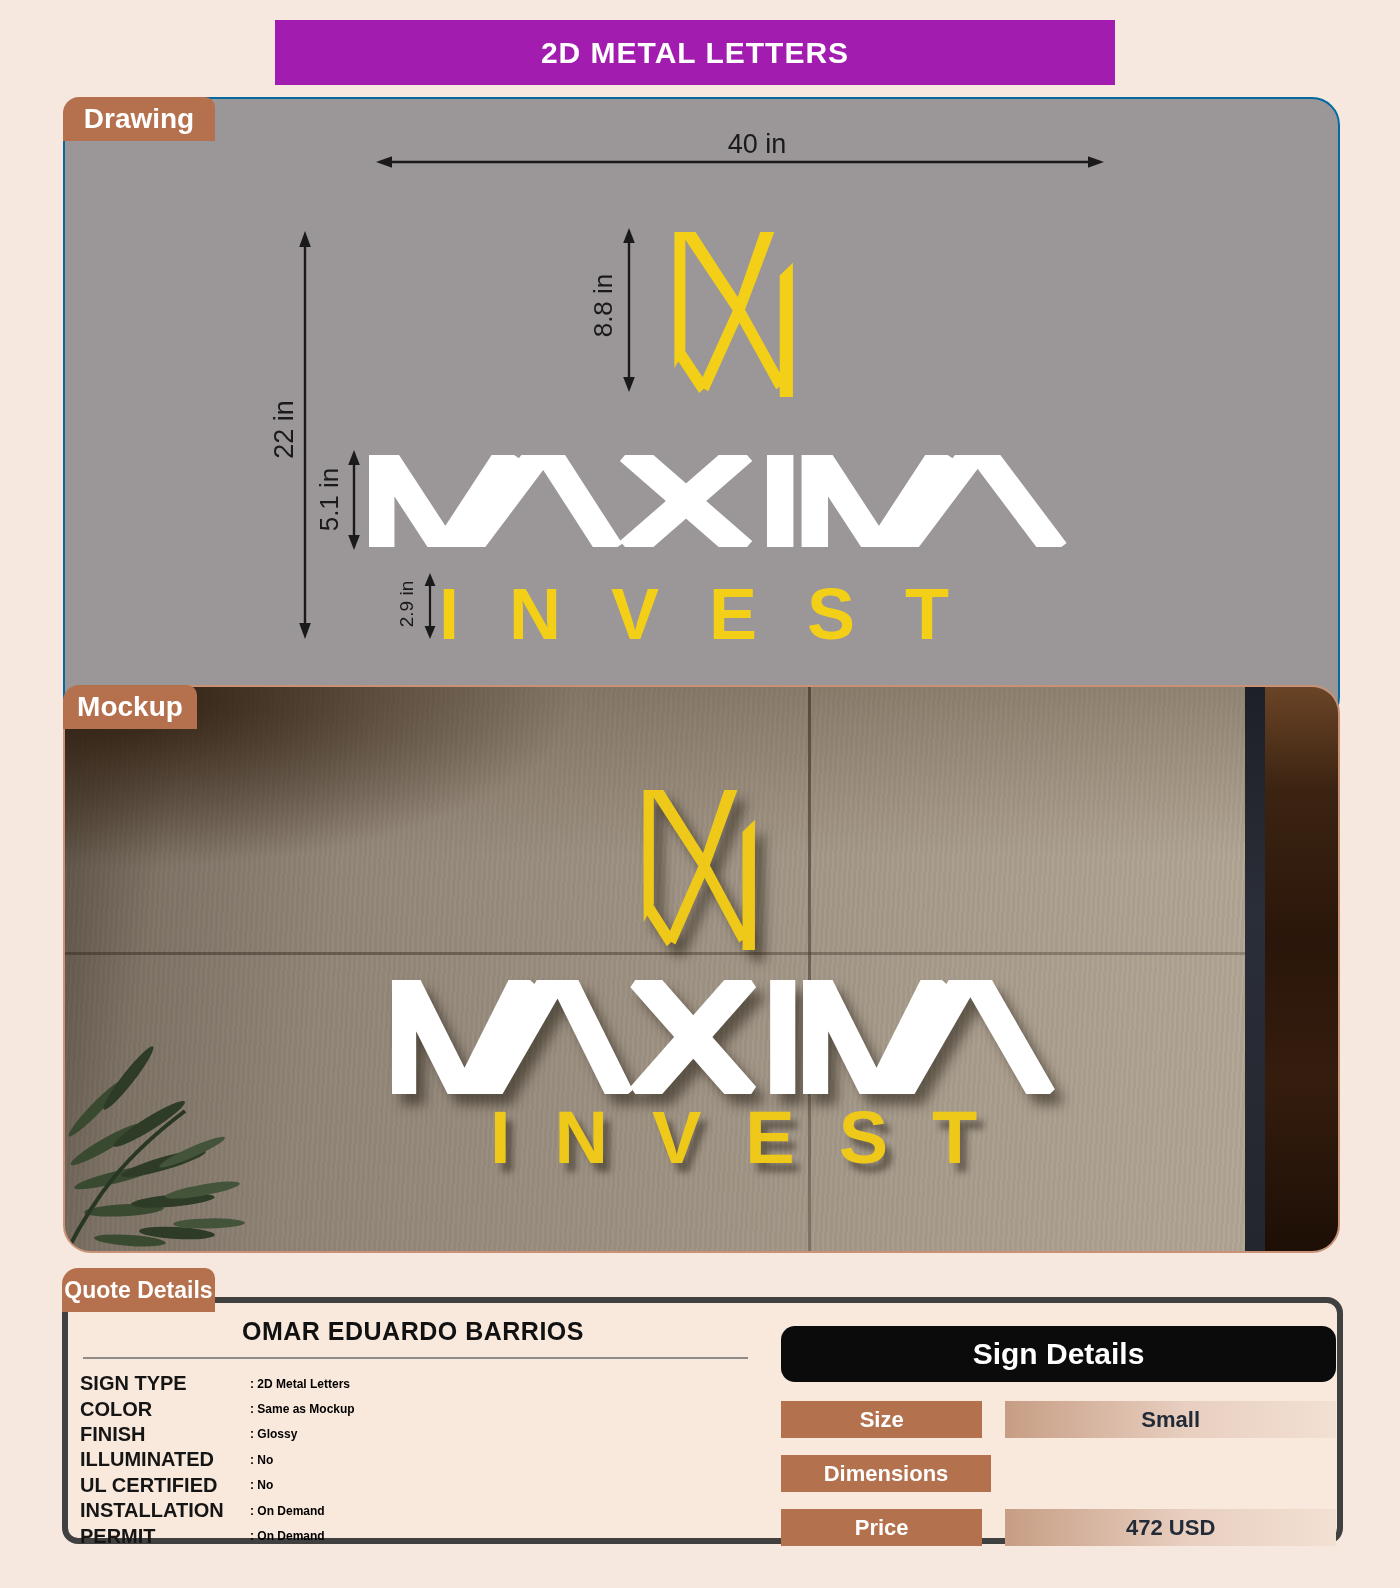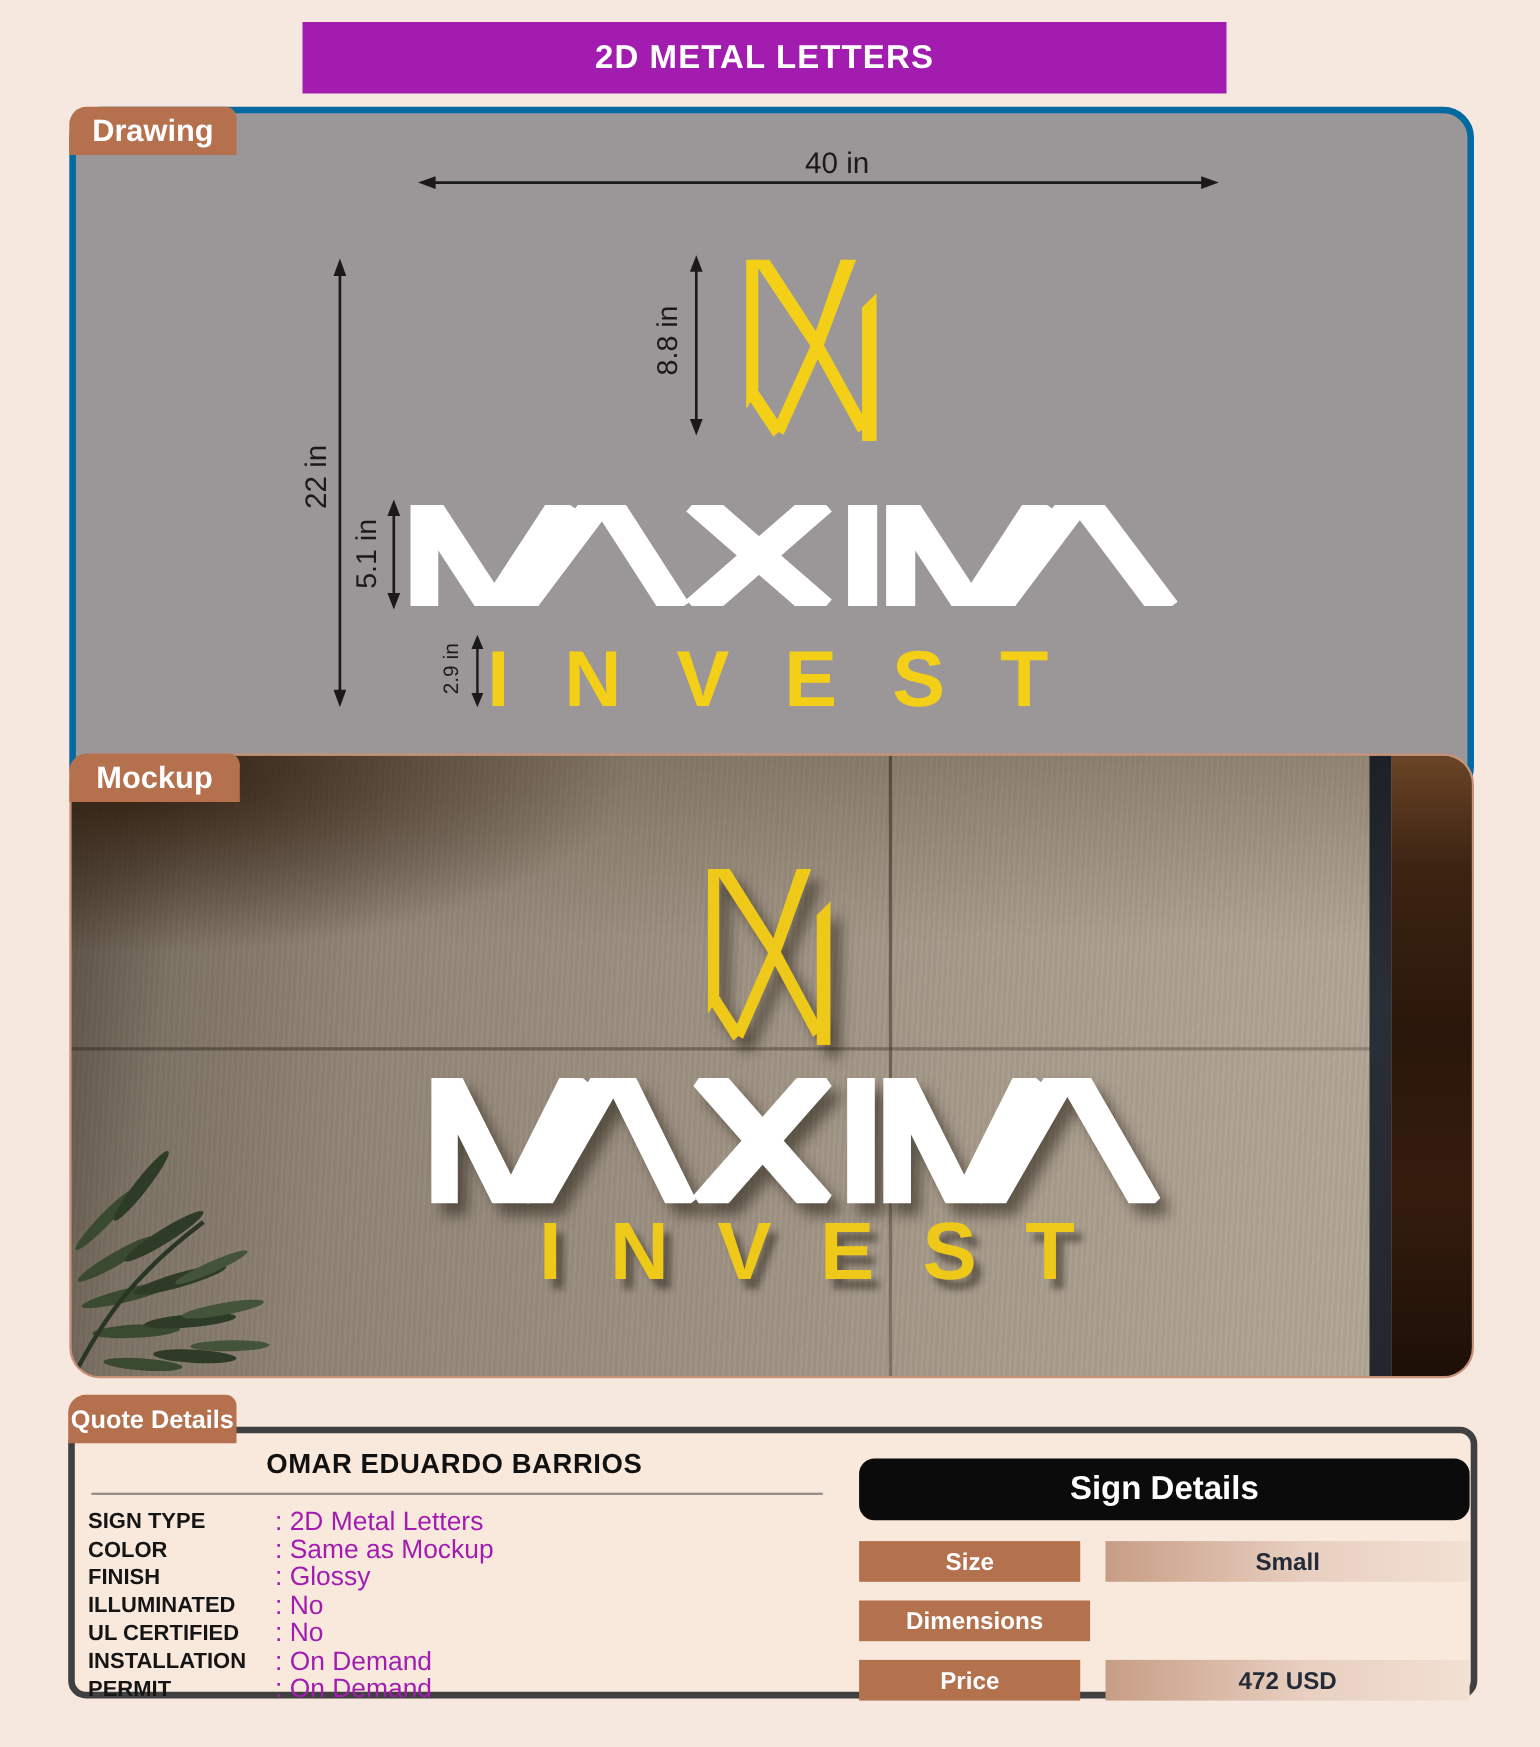--- a/index.html
+++ b/index.html
@@ -18,27 +18,27 @@
     font-size:30px;font-weight:bold;letter-spacing:1px;
   }
 
   
   .tab{
     position:absolute;height:44px;background:#b5714e;color:#fff;
     font-weight:bold;display:flex;align-items:center;justify-content:center;
     border-radius:16px 10px 0 0;z-index:5;
   }
   .tab-drawing{left:63px;top:97px;width:152px;font-size:28px;}
-  .tab-mockup{left:63px;top:685px;width:155px;font-size:28px;}
+  .tab-mockup{left:63px;top:685px;width:134px;font-size:28px;}
   .tab-quote{left:62px;top:1268px;width:153px;font-size:23px;}
 
   
   .drawing-panel{
     position:absolute;left:63px;top:97px;width:1277px;height:628px;
-    background:#9b9698;border:6px solid #0369a1;border-radius:28px;
+    background:#9b9698;border:2px solid #0369a1;border-radius:28px;
     box-sizing:border-box;overflow:hidden;
   }
   .dim-label{position:absolute;color:#1a1a1a;font-size:27px;text-align:center;}
   .dim-label.rot{transform:rotate(-90deg);transform-origin:center center;}
   .dim-arrow{position:absolute;}
   .invest-text{
     position:absolute;font-weight:bold;color:#f3d017;white-space:nowrap;
   }
   .invest-drawing{left:374px;top:474px;font-size:72px;letter-spacing:50px;}
 
@@ -80,21 +80,21 @@
     box-sizing:border-box;
   }
   .customer-name{
     position:absolute;left:10px;top:14px;width:670px;text-align:center;
     font-size:25px;font-weight:bold;color:#111;letter-spacing:0.5px;
   }
   .name-rule{position:absolute;left:15px;top:54px;width:665px;height:2px;background:#8f8b88;}
   .specs{position:absolute;left:12px;top:68px;width:660px;}
   .spec-row{display:flex;height:25.4px;align-items:center;}
   .spec-label{width:170px;font-size:20px;font-weight:bold;color:#151515;}
-  .spec-value{font-size:24px;color:#a21caf;}
+  .spec-value{font-size:12px;color:#000000;font-weight:bold;}
 
   .sign-table{position:absolute;left:713px;top:23px;width:555px;}
   .sign-header{
     position:absolute;left:0;top:0;width:555px;height:56px;background:#0b0b0b;
     border-radius:14px;color:#fff;font-size:30px;font-weight:bold;
     display:flex;align-items:center;justify-content:center;
   }
   .sign-row{position:absolute;left:0;width:555px;height:37px;display:flex;gap:23px;}
   .sign-row .cell-l{
     width:210px;background:#b3714e;color:#fff;font-weight:bold;font-size:22px;

